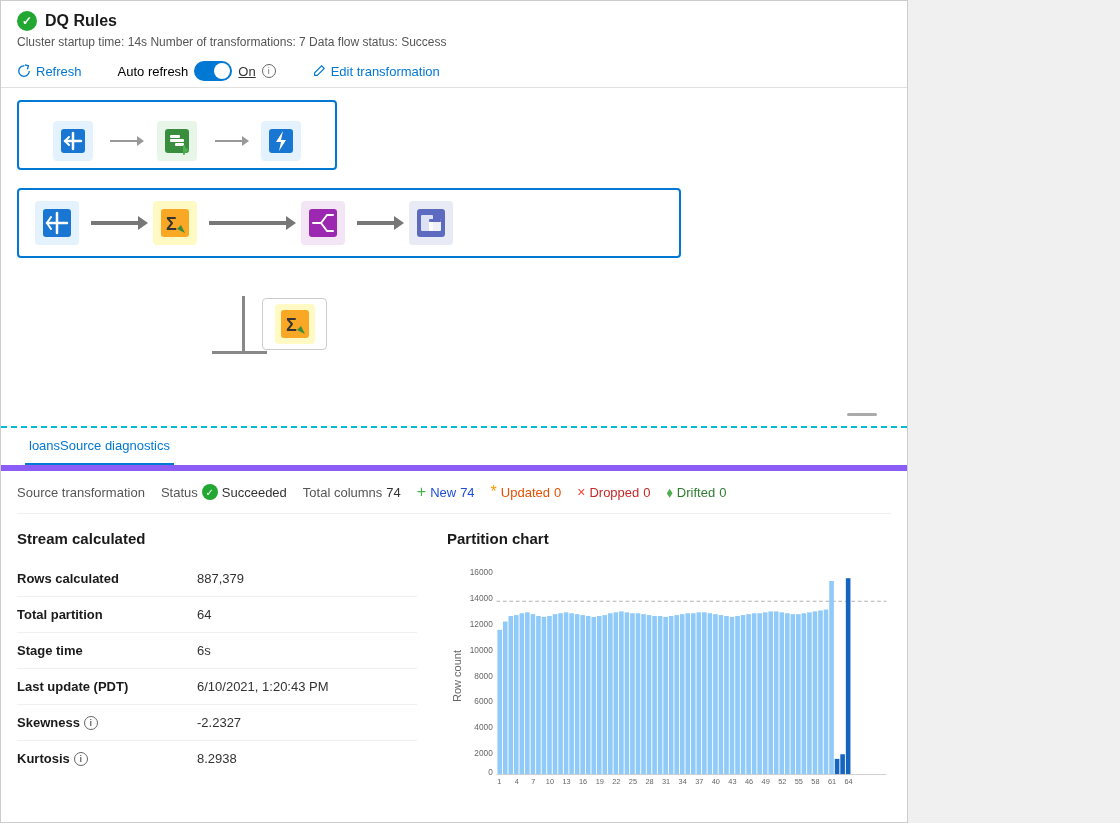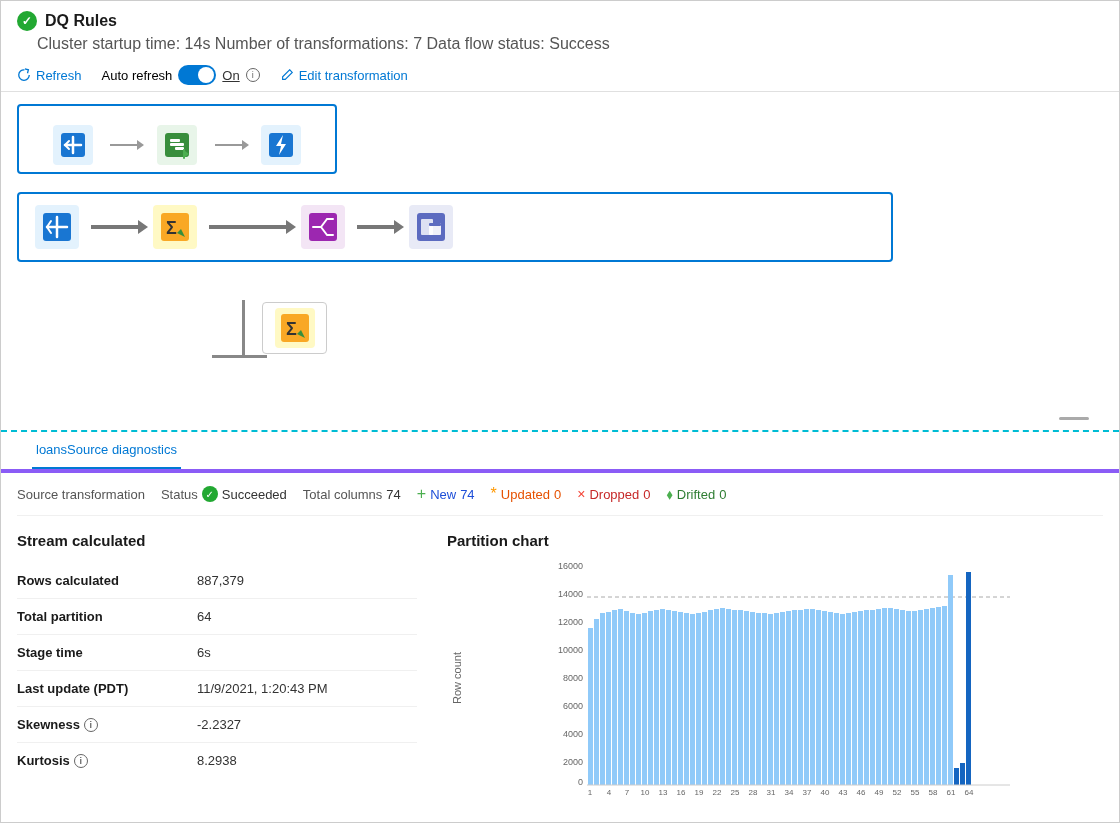--- a/index.html
+++ b/index.html
@@ -1,43 +1,43 @@
 <!DOCTYPE html>
 <html><head>
   <meta charset="utf-8">
   <style>
     * { box-sizing: border-box; margin: 0; padding: 0; }
     body { font-family: 'Segoe UI', Arial, sans-serif; font-size: 13px; background: #f0f0f0; }
-    .main-container { width: 1120px; height: 823px; background: #fff; border: 1px solid #ccc; display: flex; flex-direction: column; overflow: hidden; }
+    .main-container { width: 908px; height: 823px; background: #fff; border: 1px solid #ccc; display: flex; flex-direction: column; overflow: hidden; }
     .title-bar { display: flex; align-items: center; padding: 10px 16px 4px 16px; gap: 8px; }
     .title-icon { width: 20px; height: 20px; background: #22a832; border-radius: 50%; display: flex; align-items: center; justify-content: center; }
     .title-icon::after { content: '✓'; color: white; font-size: 12px; font-weight: bold; }
     .title-text { font-size: 16px; font-weight: 600; color: #1a1a1a; }
-    .subtitle { font-size: 16px; color: #555; padding: 0 8px 6px 16px; margin-left: 20px; }
-    .toolbar { display: flex; align-items: center; padding: 6px 16px; gap: 20px; border-bottom: 1px solid #e0e0e0; }
+    .subtitle { font-size: 12px; color: #555; padding: 0 8px 6px 16px; }
+    .toolbar { display: flex; align-items: center; padding: 6px 16px; gap: 36px; border-bottom: 1px solid #e0e0e0; }
     .toolbar-btn { display: flex; align-items: center; gap: 5px; color: #0078d4; cursor: pointer; font-size: 13px; }
     .toolbar-btn svg { width: 14px; height: 14px; }
     .toggle-group { display: flex; align-items: center; gap: 6px; }
     .toggle { width: 38px; height: 20px; background: #0078d4; border-radius: 10px; position: relative; cursor: pointer; }
     .toggle-knob { width: 16px; height: 16px; background: white; border-radius: 50%; position: absolute; top: 2px; right: 2px; }
     .toggle-label { font-size: 13px; color: #333; text-decoration: underline; }
     .info-icon { width: 14px; height: 14px; border: 1px solid #666; border-radius: 50%; display: inline-flex; align-items: center; justify-content: center; font-size: 9px; color: #666; cursor: pointer; }
     .canvas-area { height: 340px; border-bottom: 2px dashed #00bcd4; position: relative; overflow: hidden; background: #fff; }
     .flow-row { display: flex; align-items: center; padding: 8px 20px; gap: 0; }
     .flow-row-1 { padding-top: 20px; }
     .flow-node { width: 70px; height: 55px; background: #f5f5f5; border: 1px solid #ccc; border-radius: 4px; display: flex; align-items: center; justify-content: center; position: relative; }
     .node-icon-source { width: 40px; height: 40px; background: #e3f2fd; border-radius: 4px; display: flex; align-items: center; justify-content: center; }
     .node-icon-transform { width: 40px; height: 40px; background: #e8f5e9; border-radius: 4px; display: flex; align-items: center; justify-content: center; }
     .node-icon-bolt { width: 40px; height: 40px; background: #e3f2fd; border-radius: 4px; display: flex; align-items: center; justify-content: center; }
     .node-icon-sigma { width: 40px; height: 40px; background: #fff9c4; border-radius: 4px; display: flex; align-items: center; justify-content: center; }
     .node-icon-split { width: 40px; height: 40px; background: #f3e5f5; border-radius: 4px; display: flex; align-items: center; justify-content: center; }
     .node-icon-window { width: 40px; height: 40px; background: #e8eaf6; border-radius: 4px; display: flex; align-items: center; justify-content: center; }
     .svg-icon { width: 32px; height: 32px; }
     .diagnostics-panel { flex: 1; display: flex; flex-direction: column; overflow: hidden; }
-    .tab-bar { display: flex; padding: 0 31px; border-bottom: 4px solid #8b5cf6; }
+    .tab-bar { display: flex; padding: 0 24px; border-bottom: 6px solid #8b5cf6; }
     .tab { padding: 10px 4px; font-size: 13px; color: #333; cursor: pointer; border-bottom: 2px solid transparent; margin-right: 16px; }
     .tab-active { color: #0078d4; border-bottom: 2px solid #0078d4; font-weight: 500; }
     .diagnostics-content { flex: 1; overflow-y: auto; padding: 12px 16px; }
     .status-bar { display: flex; align-items: center; gap: 16px; flex-wrap: wrap; margin-bottom: 16px; padding-bottom: 12px; border-bottom: 1px solid #f0f0f0; font-size: 13px; }
     .status-item { display: flex; align-items: center; gap: 4px; }
     .status-label { color: #555; font-weight: 500; }
     .status-value { color: #333; }
     .status-success-icon { width: 16px; height: 16px; background: #22a832; border-radius: 50%; display: flex; align-items: center; justify-content: center; }
     .status-success-icon::after { content: '✓'; color: white; font-size: 10px; }
     .badge-new { color: #1d4ed8; font-weight: 400; }
@@ -272,21 +272,21 @@
             <div class="info-row">
               <span class="info-key">Total partition</span>
               <span class="info-val">64</span>
             </div>
             <div class="info-row">
               <span class="info-key">Stage time</span>
               <span class="info-val">6s</span>
             </div>
             <div class="info-row">
               <span class="info-key">Last update (PDT)</span>
-              <span class="info-val">11/9/2021, 1:20:43 PM</span>
+              <span class="info-val">6/10/2021, 1:20:43 PM</span>
             </div>
             <div class="info-row">
               <span class="info-key">Skewness <span class="info-icon">i</span></span>
               <span class="info-val">-2.2327</span>
             </div>
             <div class="kurtosis-row">
               <span class="info-key">Kurtosis <span class="info-icon">i</span></span>
               <span class="info-val">8.2938</span>
             </div>
           </div>

